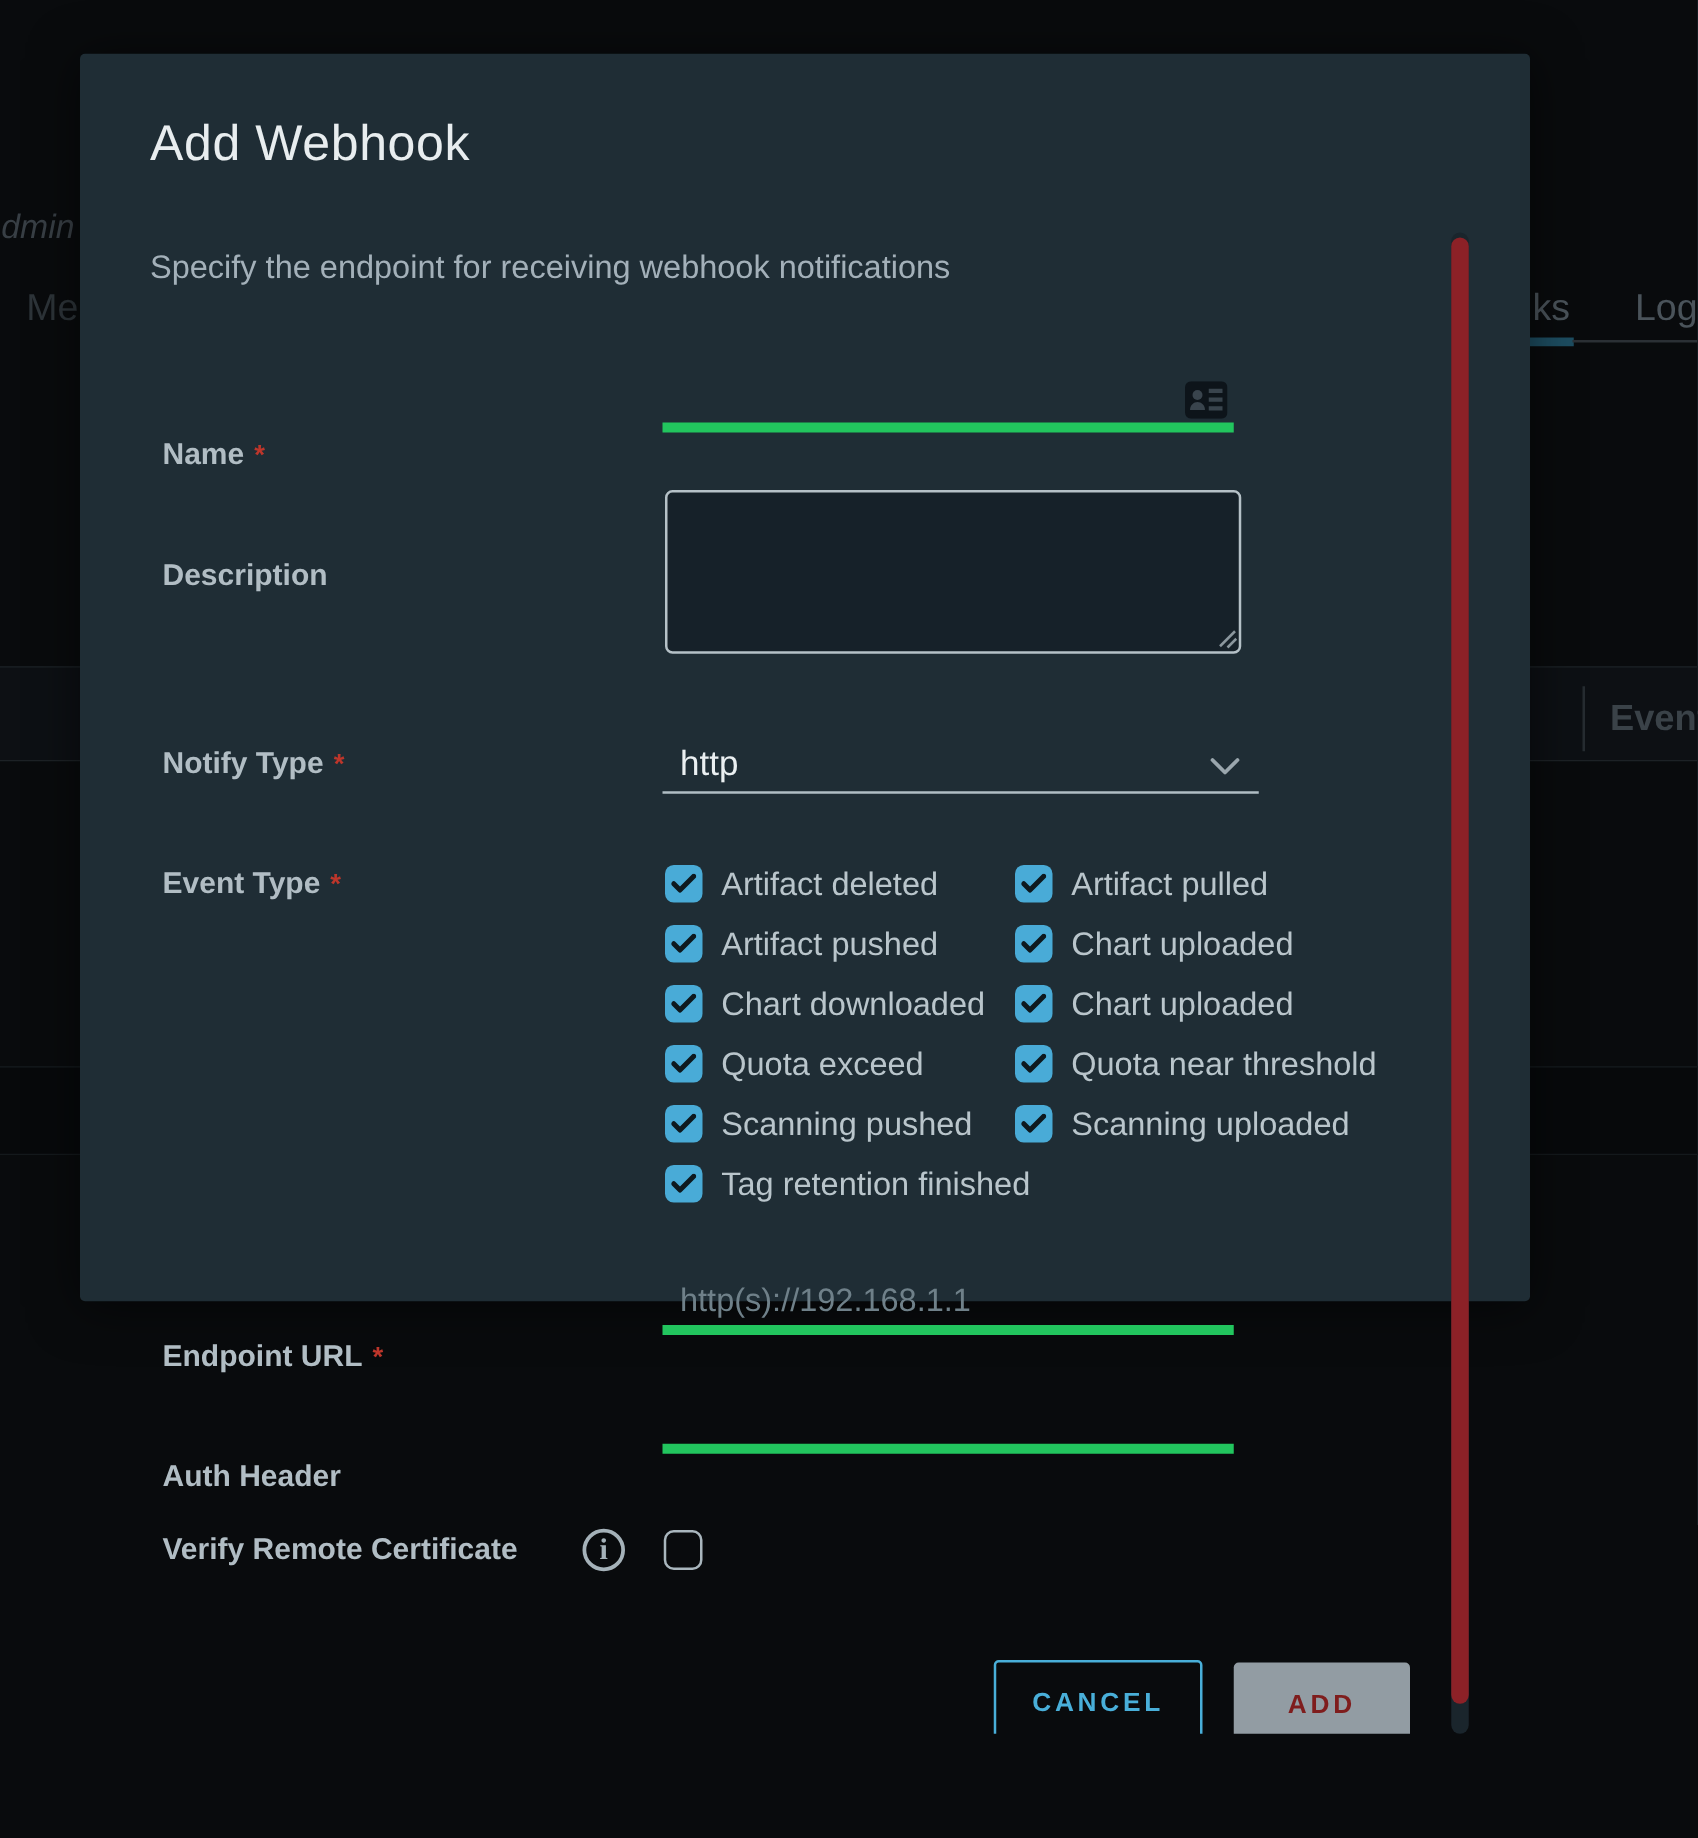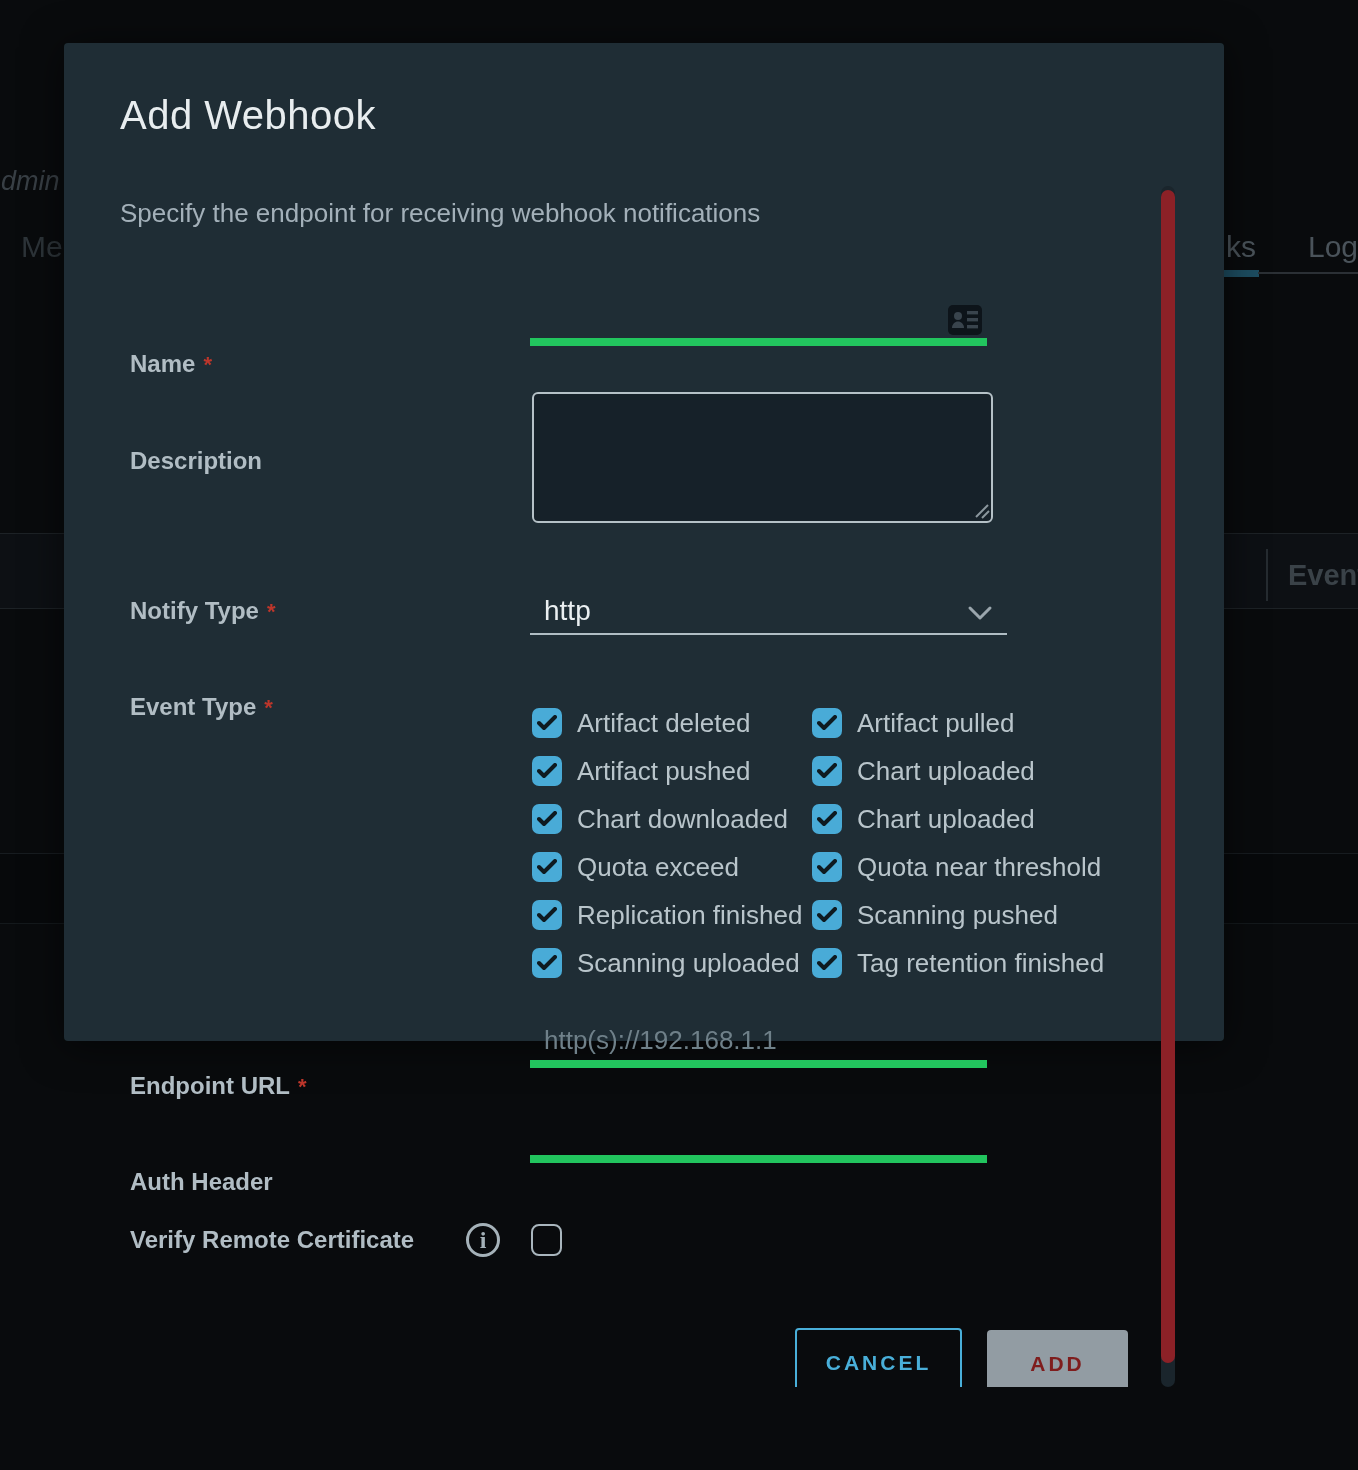--- a/index.html
+++ b/index.html
@@ -64,21 +64,20 @@
     border-bottom: 2px solid #b0bdc4; cursor: pointer;
   }
   .select-value { position: absolute; left: 14px; top: 4px; font-size: 28px; color: #eaeff1; }
   .select-chevron { position: absolute; right: 14px; top: 14px; }
 
   
   .event-grid {
     position: absolute; left: 468px; top: 649px;
     display: grid; grid-template-columns: 280px auto; grid-auto-rows: 30px;
     row-gap: 18px;
-    margin-top: 16px;
   }
   .chk-item { display: flex; align-items: center; white-space: nowrap; }
   .chk-box {
     width: 30px; height: 30px; border-radius: 7px; background: #49abd7;
     flex: 0 0 30px; display: flex; align-items: center; justify-content: center; cursor: pointer;
   }
   .chk-label { margin-left: 15px; font-size: 26px; color: #b9c5cb; }
 
   
   .input-endpoint { top: 978px; height: 47px; }
@@ -236,28 +235,20 @@
           </svg>
         </span>
       <span class="chk-label">Quota near threshold</span>
     </div>
     <div class="chk-item">
       <span class="chk-box">
           <svg width="20" height="16" viewBox="0 0 20 16">
             <polyline points="2,8 7,13 18,2" fill="none" stroke="#0e1a20" stroke-width="4" stroke-linecap="round" stroke-linejoin="round"></polyline>
           </svg>
         </span>
-      <span class="chk-label">Replication finished</span>
-    </div>
-    <div class="chk-item">
-      <span class="chk-box">
-          <svg width="20" height="16" viewBox="0 0 20 16">
-            <polyline points="2,8 7,13 18,2" fill="none" stroke="#0e1a20" stroke-width="4" stroke-linecap="round" stroke-linejoin="round"></polyline>
-          </svg>
-        </span>
       <span class="chk-label">Scanning pushed</span>
     </div>
     <div class="chk-item">
       <span class="chk-box">
           <svg width="20" height="16" viewBox="0 0 20 16">
             <polyline points="2,8 7,13 18,2" fill="none" stroke="#0e1a20" stroke-width="4" stroke-linecap="round" stroke-linejoin="round"></polyline>
           </svg>
         </span>
       <span class="chk-label">Scanning uploaded</span>
     </div>

